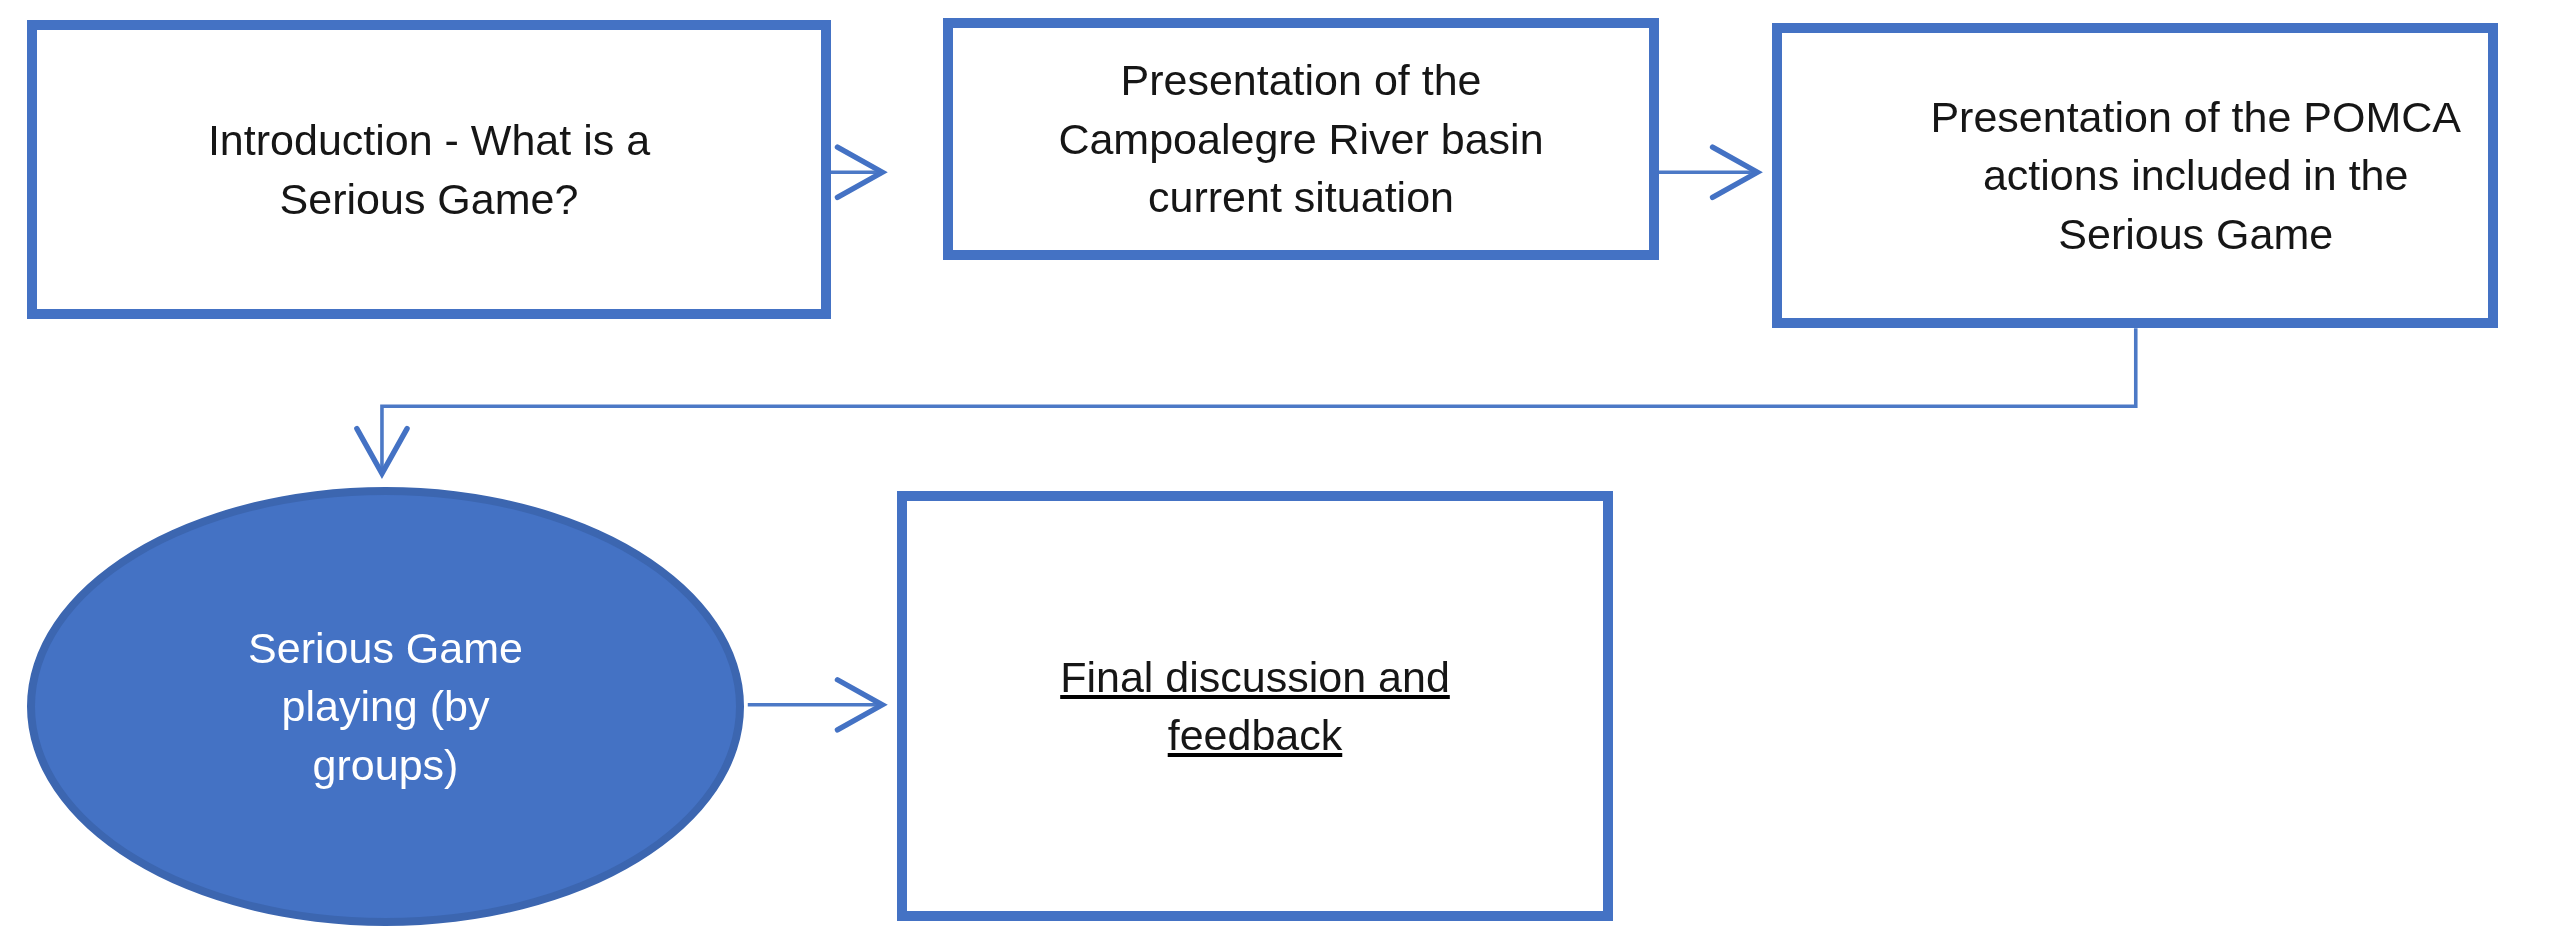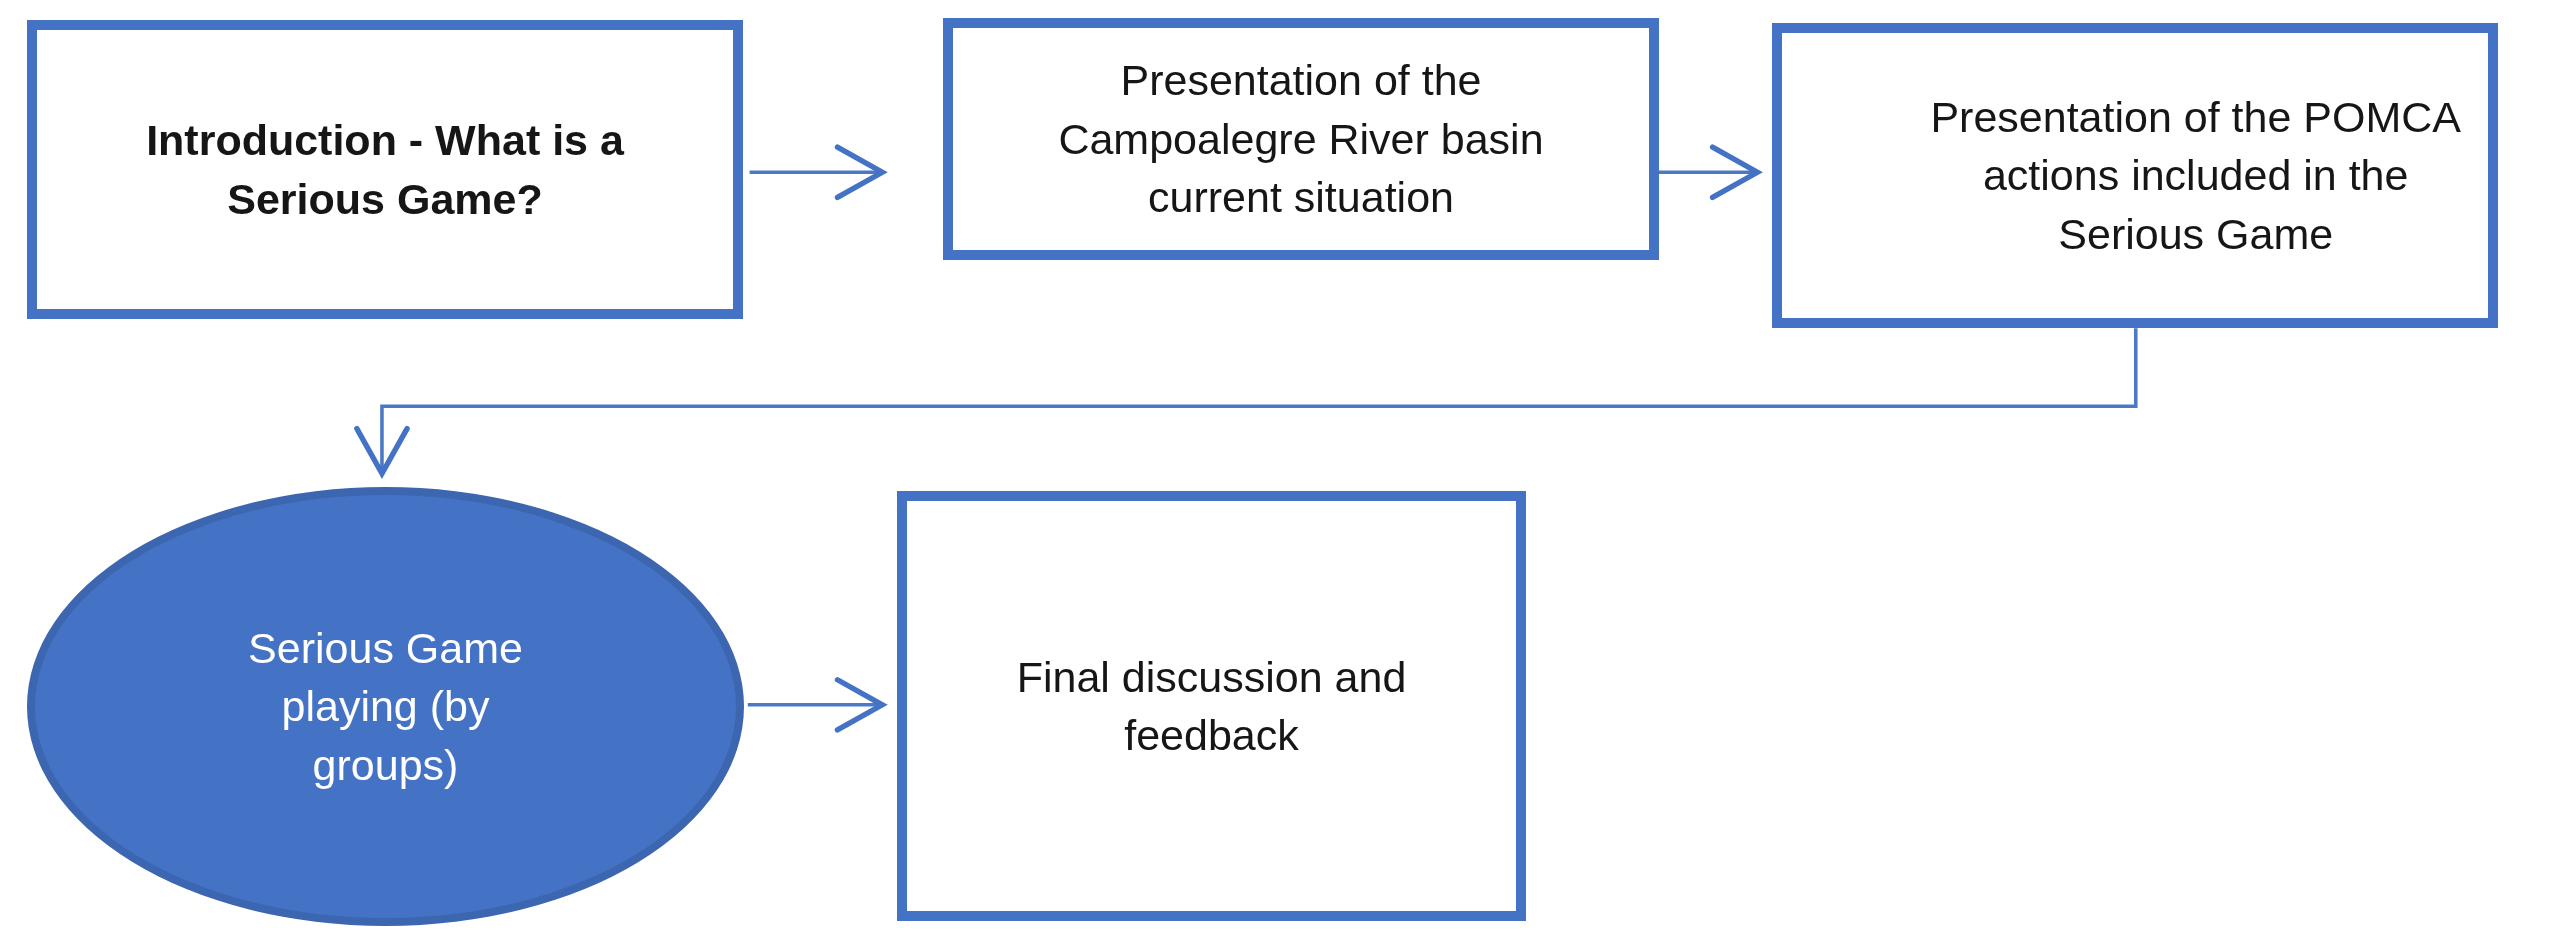--- a/index.html
+++ b/index.html
@@ -36,25 +36,25 @@
     white-space: pre-line;
     font-size: 43px;
     line-height: 1.36;
     color: #161616;
     padding: 0 27px;
   }
   .ellipse-node .node-label {
     color: #ffffff;
   }
   
-  .n-intro   { left: 27px;   top: 20px;  width: 716px; height: 299px; font-weight: bold; }
+  .n-intro   { left: 27px;   top: 20px;  width: 804px; height: 299px; }
   .n-basin   { left: 943px; top: 18px;  width: 716px; height: 242px; }
   .n-pomca   { left: 1772px; top: 23px;  width: 726px; height: 305px; justify-content: flex-end; }
   .n-playing { left: 27px;   top: 487px; width: 717px; height: 439px; }
-  .n-final   { left: 897px; top: 491px; width: 629px; height: 430px; }
+  .n-final   { left: 897px; top: 491px; width: 716px; height: 430px; text-decoration: underline; }
 
   .connector-layer {
     position: absolute;
     left: 0; top: 0;
     width: 2576px;
     height: 947px;
     pointer-events: none;
   }
   .connector-layer .shaft {
     fill: none;

